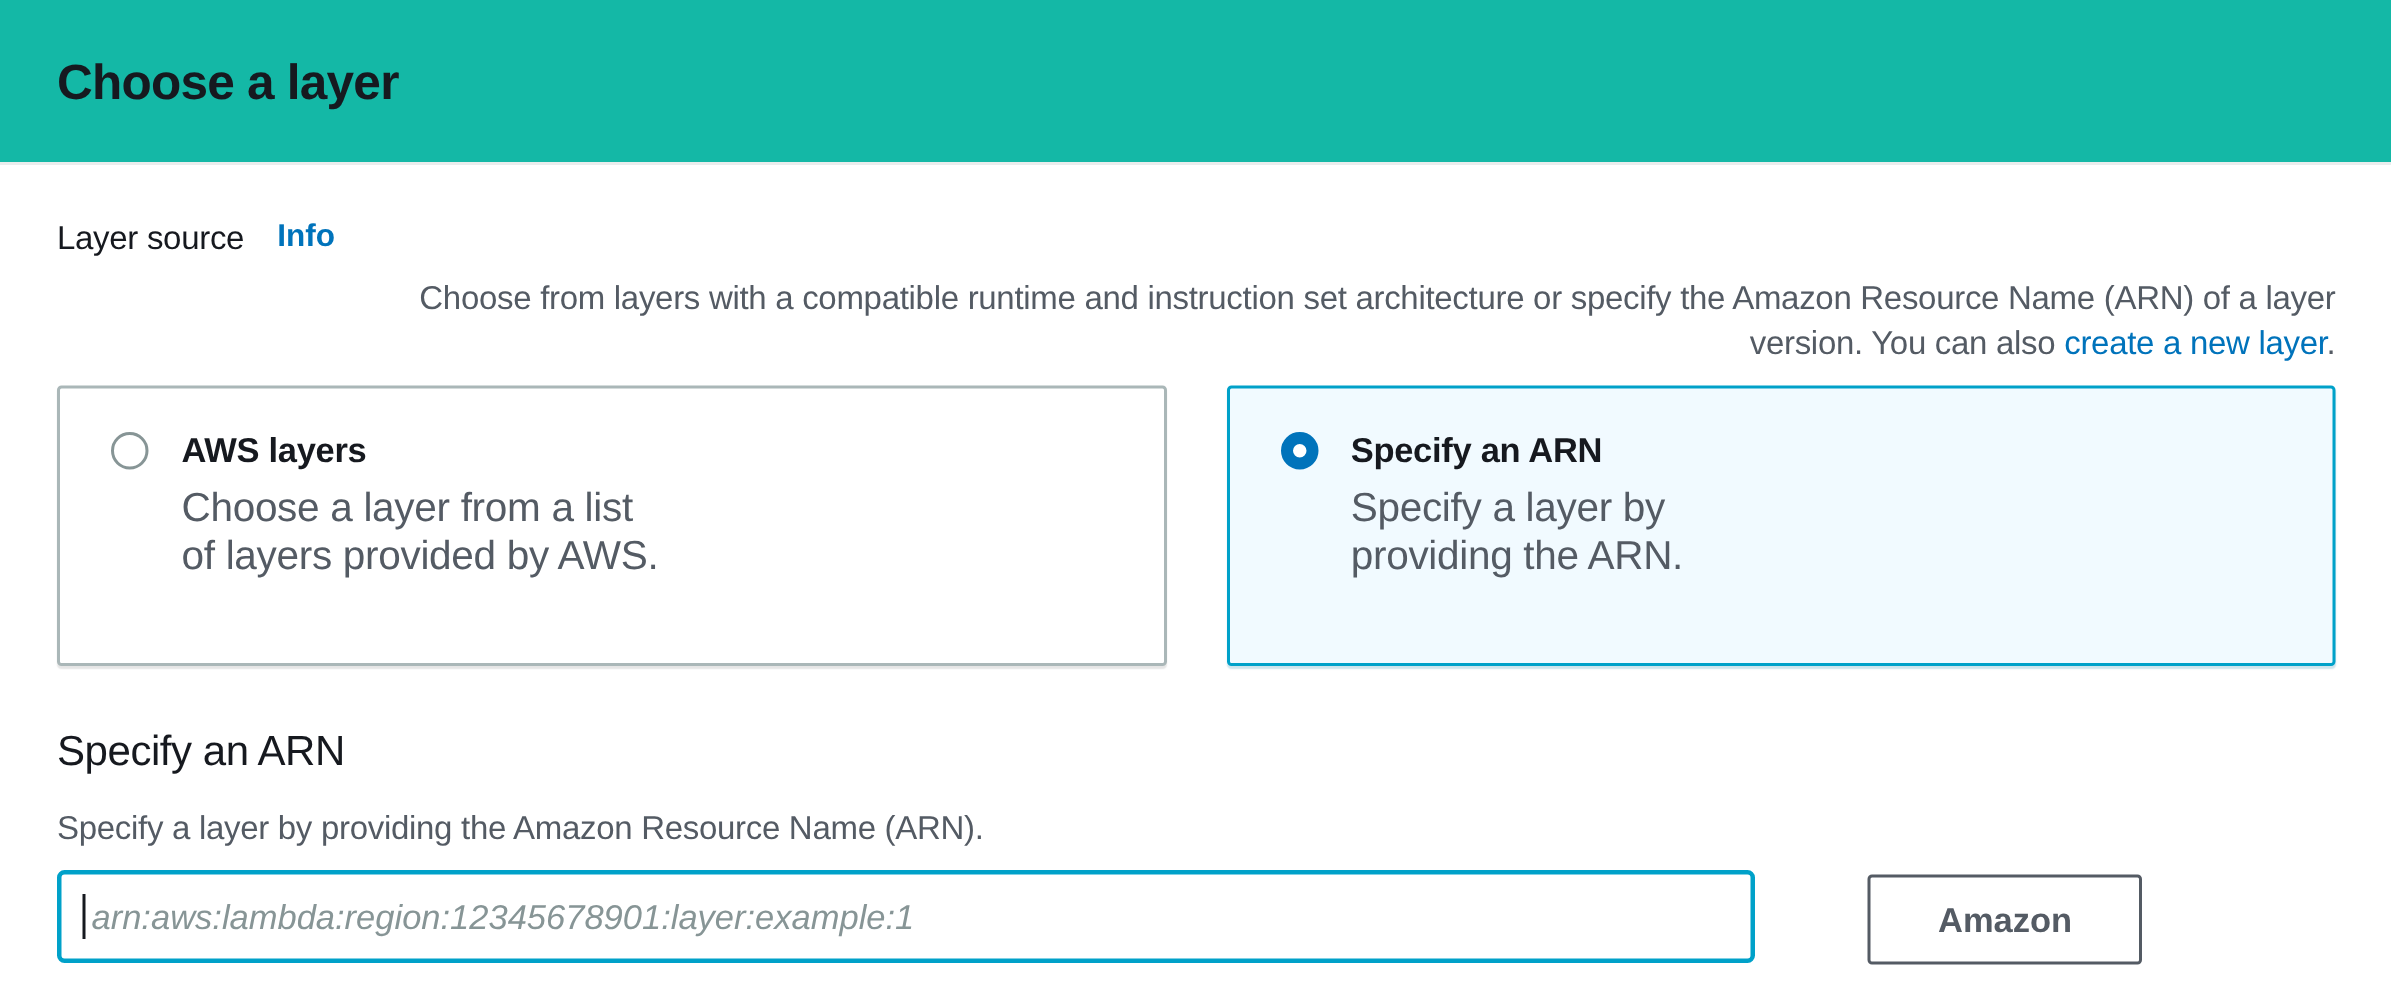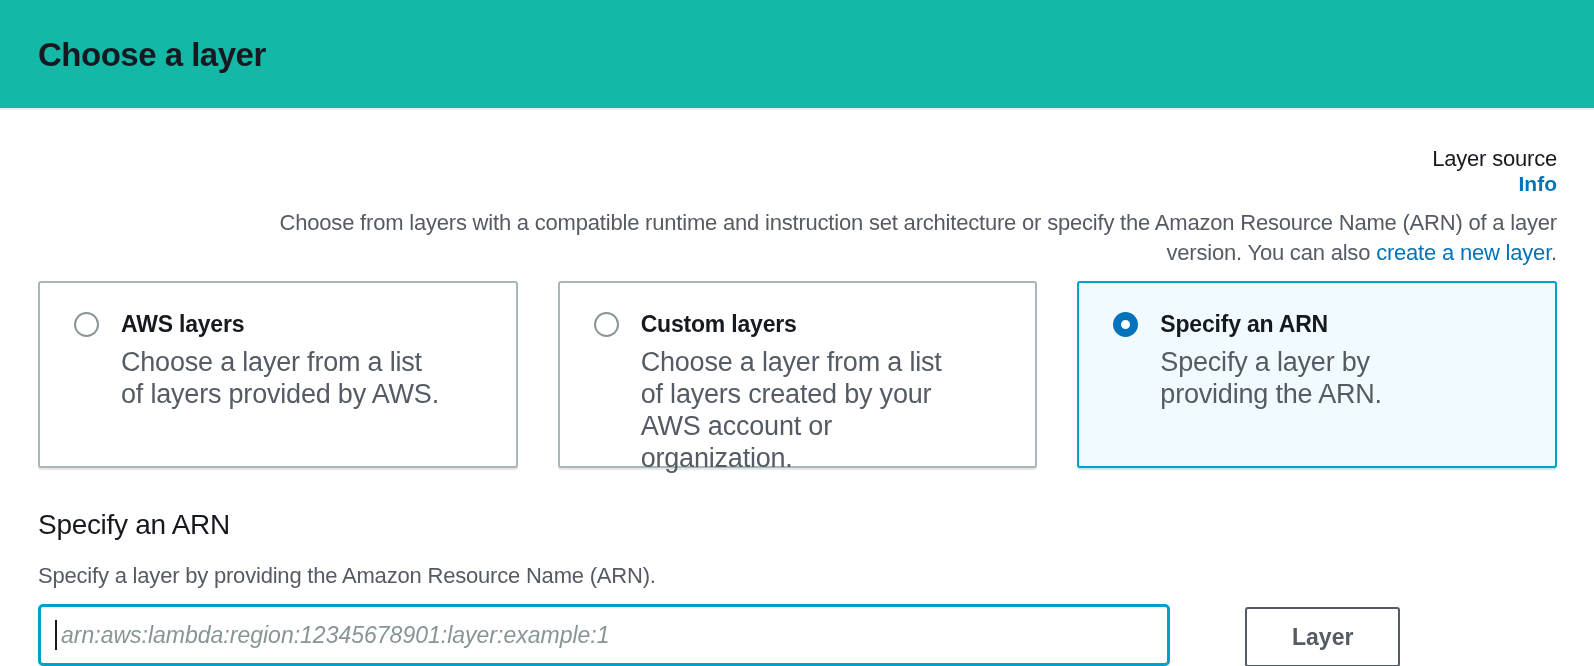--- a/index.html
+++ b/index.html
@@ -19,21 +19,21 @@
   }
   .page-header h1 {
     font-size: 33px;
     font-weight: bold;
     letter-spacing: -0.5px;
     color: #16191f;
   }
   
   .content { padding: 36px 37px 0 38px; }
 
-  .label-row { display: flex; align-items: flex-end; flex-direction: column; }
+  .label-row { display: flex; align-items: flex-start; }
   .field-label {
     font-size: 22px;
     color: #16191f;
     letter-spacing: -0.2px;
   }
   .info-link {
     font-size: 21px;
     font-weight: bold;
     color: #0073bb;
     margin-left: 22px;
@@ -195,42 +195,35 @@
   <div class="cards">
 
     <div class="card">
       <span class="radio"></span>
       <div class="card-text">
         <div class="card-title">AWS layers</div>
         <div class="card-desc">Choose a layer from a list of layers provided by AWS.</div>
       </div>
     </div>
 
-    <div class="card">
-      <span class="radio"></span>
-      <div class="card-text">
-        <div class="card-title">Custom layers</div>
-        <div class="card-desc">Choose a layer from a list of layers created by your AWS account or organization.</div>
-      </div>
-    </div>
 
     <div class="card selected">
       <span class="radio checked"></span>
       <div class="card-text">
         <div class="card-title">Specify an ARN</div>
         <div class="card-desc">Specify a layer by providing the ARN.</div>
       </div>
     </div>
 
   </div>
 
   <h2 class="arn-heading">Specify an ARN</h2>
   <p class="arn-desc">Specify a layer by providing the Amazon Resource Name (ARN).</p>
 
   <div class="arn-row">
     <div class="input-wrap">
       <input class="arn-input" type="text" placeholder="arn:aws:lambda:region:12345678901:layer:example:1" style="">
       <span class="caret"></span>
     </div>
-    <button class="verify-btn">Layer</button>
+    <button class="verify-btn">Amazon</button>
   </div>
 
 </main>
 
 </body></html>

